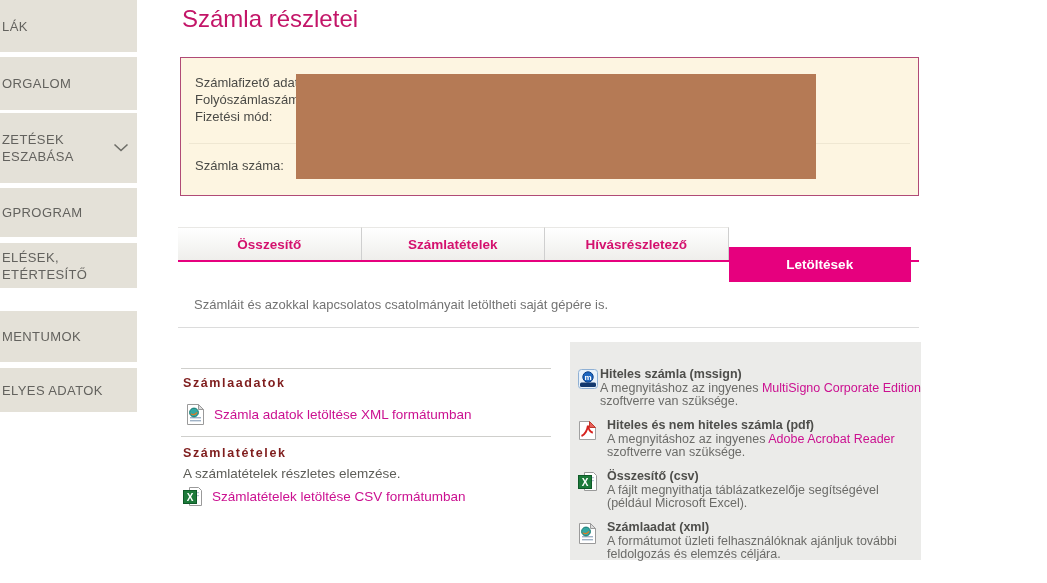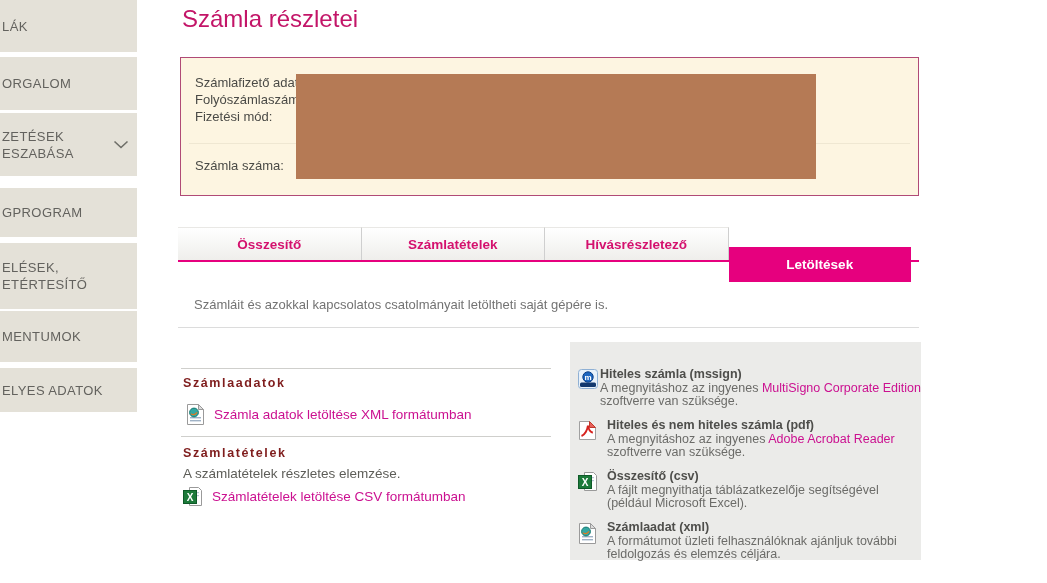--- a/index.html
+++ b/index.html
@@ -61,35 +61,35 @@
 </head>
 <body>
 
 <nav>
   <div class="side-item" style="top:0; height:52px;">
     <span class="lines">LÁK</span>
   </div>
   <div class="side-item" style="top:57px; height:53px;">
     <span class="lines">ORGALOM</span>
   </div>
-  <div class="side-item" style="top:113px; height:63px;">
+  <div class="side-item" style="top:113px; height:70px;">
     <span class="lines">
       <span>ZETÉSEK</span><br>
       <span>ESZABÁSA</span>
     </span>
     <span class="chev icon">
       <svg width="16" height="10" viewBox="0 0 16 10">
           <path d="M1.5 1.5 L8 7.5 L14.5 1.5" fill="none" stroke="#6e6e68" stroke-width="1.6"></path>
         </svg>
     </span>
   </div>
   <div class="side-item" style="top:188px; height:49px;">
     <span class="lines">GPROGRAM</span>
   </div>
-  <div class="side-item" style="top:243px; height:66px;">
+  <div class="side-item" style="top:243px; height:45px;">
     <span class="lines">
       <span>ELÉSEK,</span><br>
       <span>ETÉRTESÍTŐ</span>
     </span>
   </div>
   <div class="side-item" style="top:311px; height:51px;">
     <span class="lines">MENTUMOK</span>
   </div>
   <div class="side-item" style="top:368px; height:44px;">
     <span class="lines">ELYES ADATOK</span>

